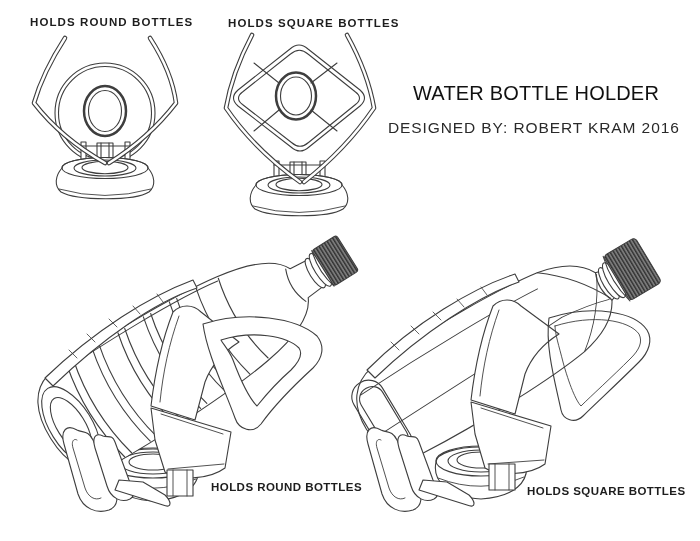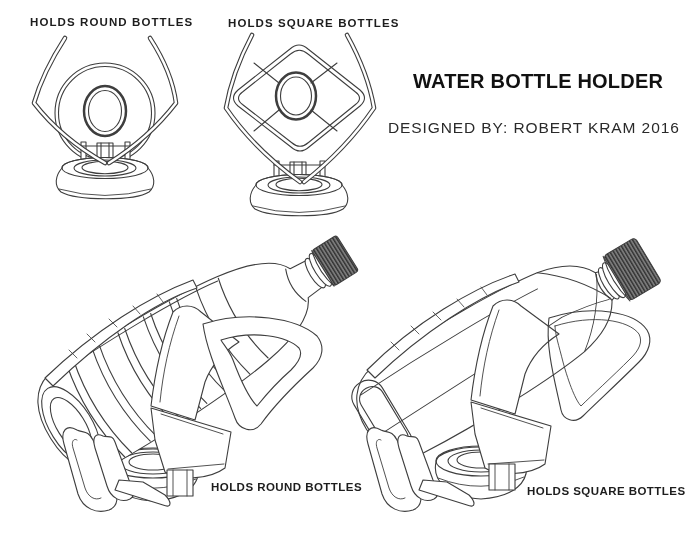--- a/index.html
+++ b/index.html
@@ -6,21 +6,21 @@
   .page{
     position:relative;width:700px;height:541px;background:#ffffff;
     font-family:"Liberation Sans", sans-serif;overflow:hidden;border-radius:15px;
   }
   .small-label{
     position:absolute;font-weight:bold;font-size:11.5px;color:#1d1d1d;
     letter-spacing:1.1px;white-space:nowrap;
   }
   .small-label.tight{letter-spacing:0.45px;}
   .title{
-    position:absolute;left:413px;top:70px;font-weight:bold;font-size:20px;
+    position:absolute;left:413px;top:82px;font-weight:normal;font-size:20px;
     color:#111;letter-spacing:0.2px;white-space:nowrap;
   }
   .byline{
     position:absolute;left:388px;top:119px;font-weight:400;font-size:15.5px;
     color:#2a2a2a;letter-spacing:0.9px;white-space:nowrap;
   }
   svg{position:absolute;overflow:visible;}
   .drawing{stroke:#3e3e3e;stroke-width:1.1;fill:none;stroke-linejoin:round;stroke-linecap:round;}
 </style>
 </head>

